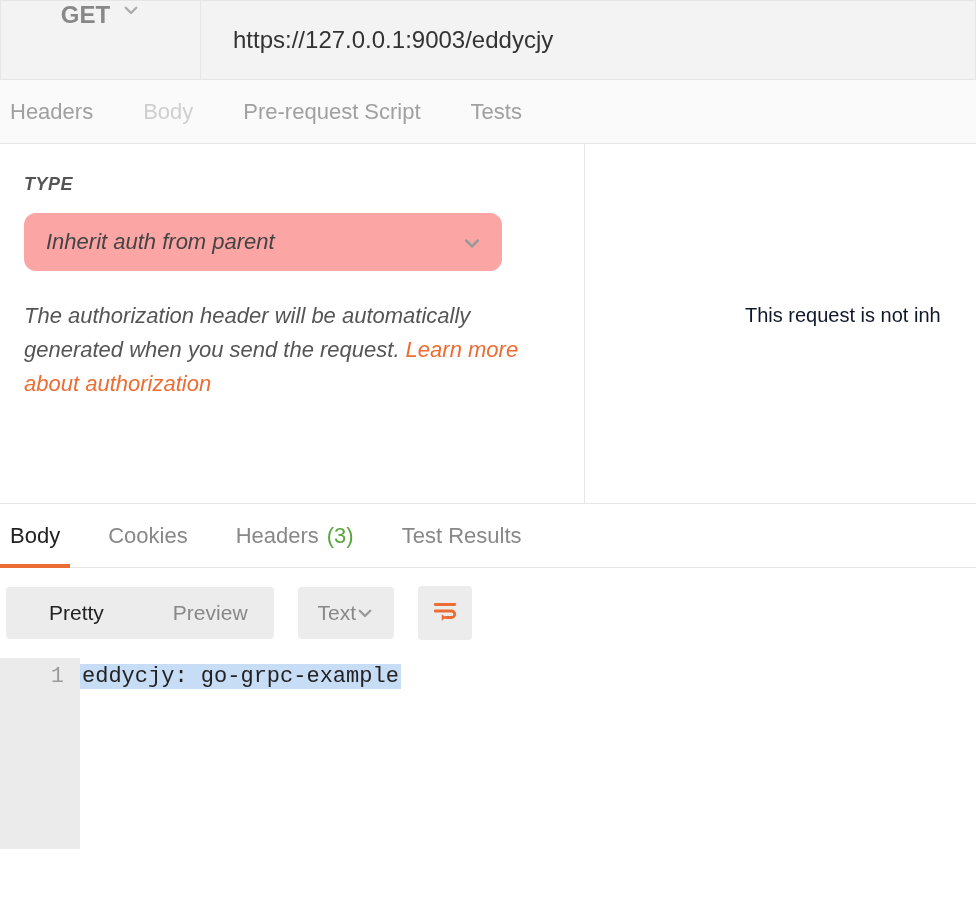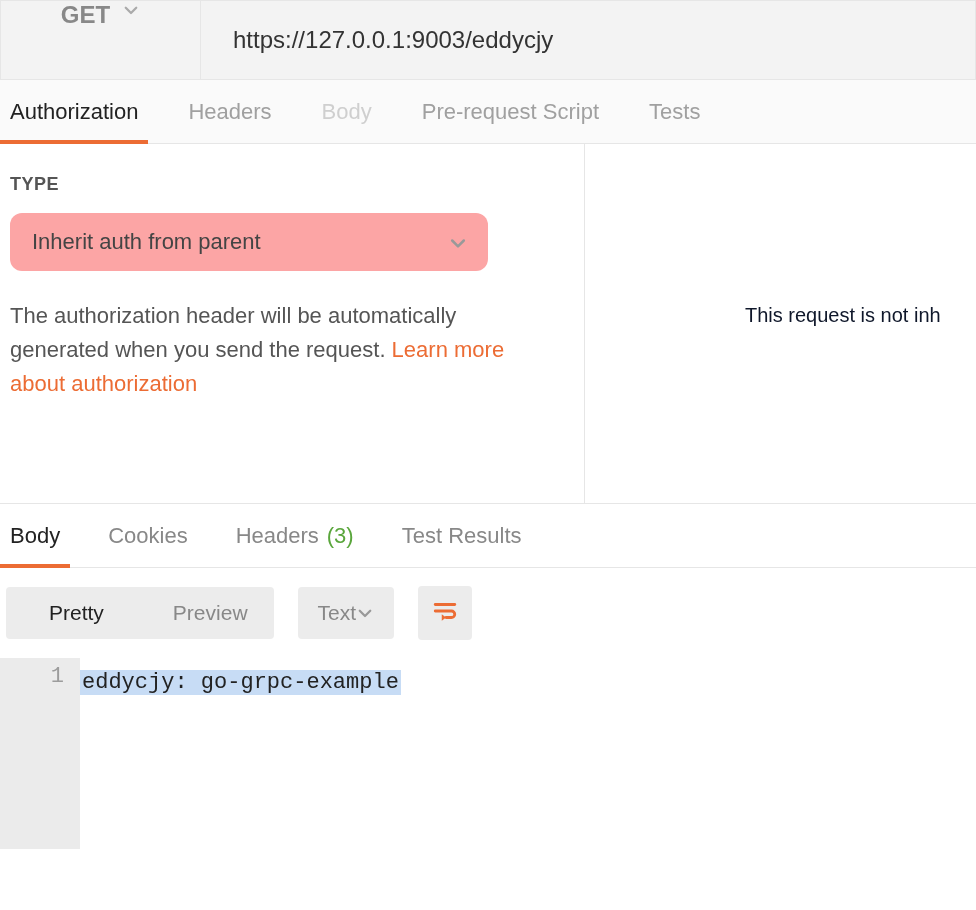--- a/index.html
+++ b/index.html
@@ -74,22 +74,23 @@
   background: #ec6c34;
 }
 .tab.faded { color: #cfcfcf; }
 .auth-panel {
   display: flex;
   border-bottom: 1px solid #e6e6e6;
   min-height: 360px;
 }
 .auth-left {
   flex: 0 0 585px;
-  padding: 30px 10px;
+  padding: 30px 24px;
   border-right: 1px solid #e6e6e6;
+  font-style: italic;
 }
 .auth-right {
   flex: 1;
   padding: 160px 20px 0 160px;
   font-size: 20px;
   color: #0f172a;
   white-space: nowrap;
   overflow: hidden;
 }
 .type-label {
@@ -203,21 +204,20 @@
   background: #ebebeb;
   color: #9c9c9c;
   text-align: right;
   padding: 6px 16px 160px 28px;
   min-width: 80px;
   user-select: none;
 }
 .code-line {
   flex: 1;
   padding: 6px 0;
-  margin-top: 6px;
 }
 .code-text {
   background: #c7dcf5;
   padding: 0 2px;
   display: inline-block;
   color: #222;
 }
 </style>
 </head>
 <body>
@@ -228,21 +228,20 @@
     <span class="chevron-down">
       <svg viewBox="0 0 24 24" width="18" height="18">
           <path fill="none" stroke="#aaa" stroke-width="3" stroke-linecap="round" stroke-linejoin="round" d="M5 9l7 7 7-7"></path>
         </svg>
     </span>
   </div>
   <input class="url-input" type="text" value="https://127.0.0.1:9003/eddycjy" style="">
 </div>
 
 <div class="tabs">
-  <div class="tab active">Authorization</div>
   <div class="tab">Headers</div>
   <div class="tab faded">Body</div>
   <div class="tab">Pre-request Script</div>
   <div class="tab">Tests</div>
 </div>
 
 <div class="auth-panel">
   <div class="auth-left">
     <div class="type-label">TYPE</div>
     <div class="type-select">

